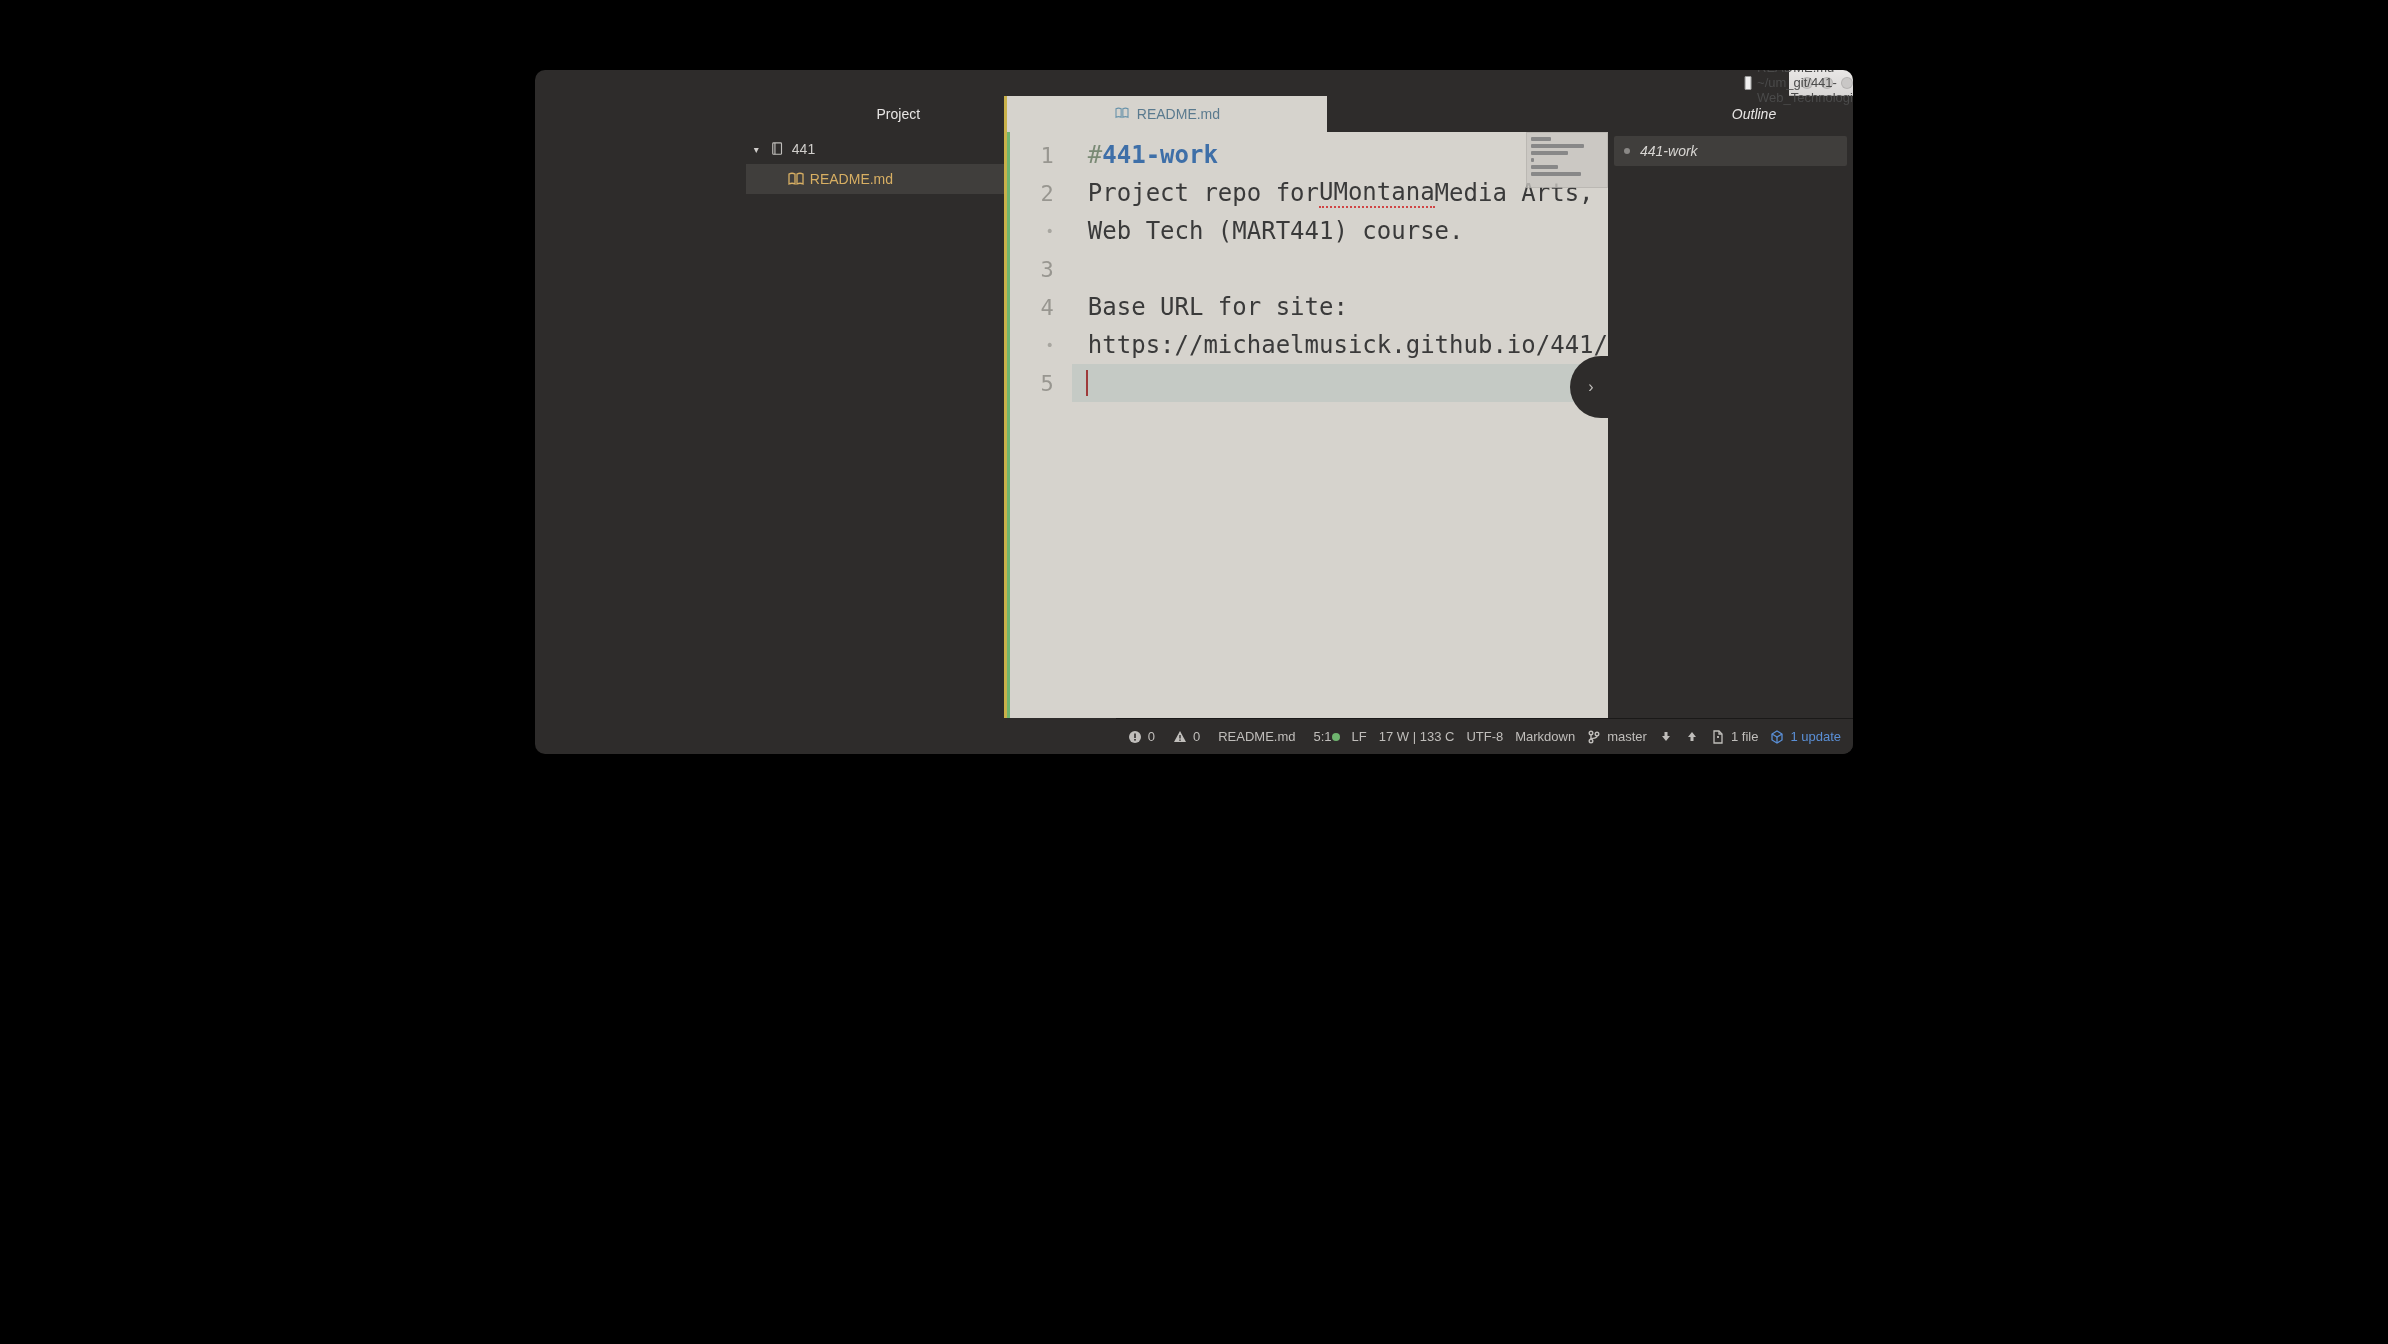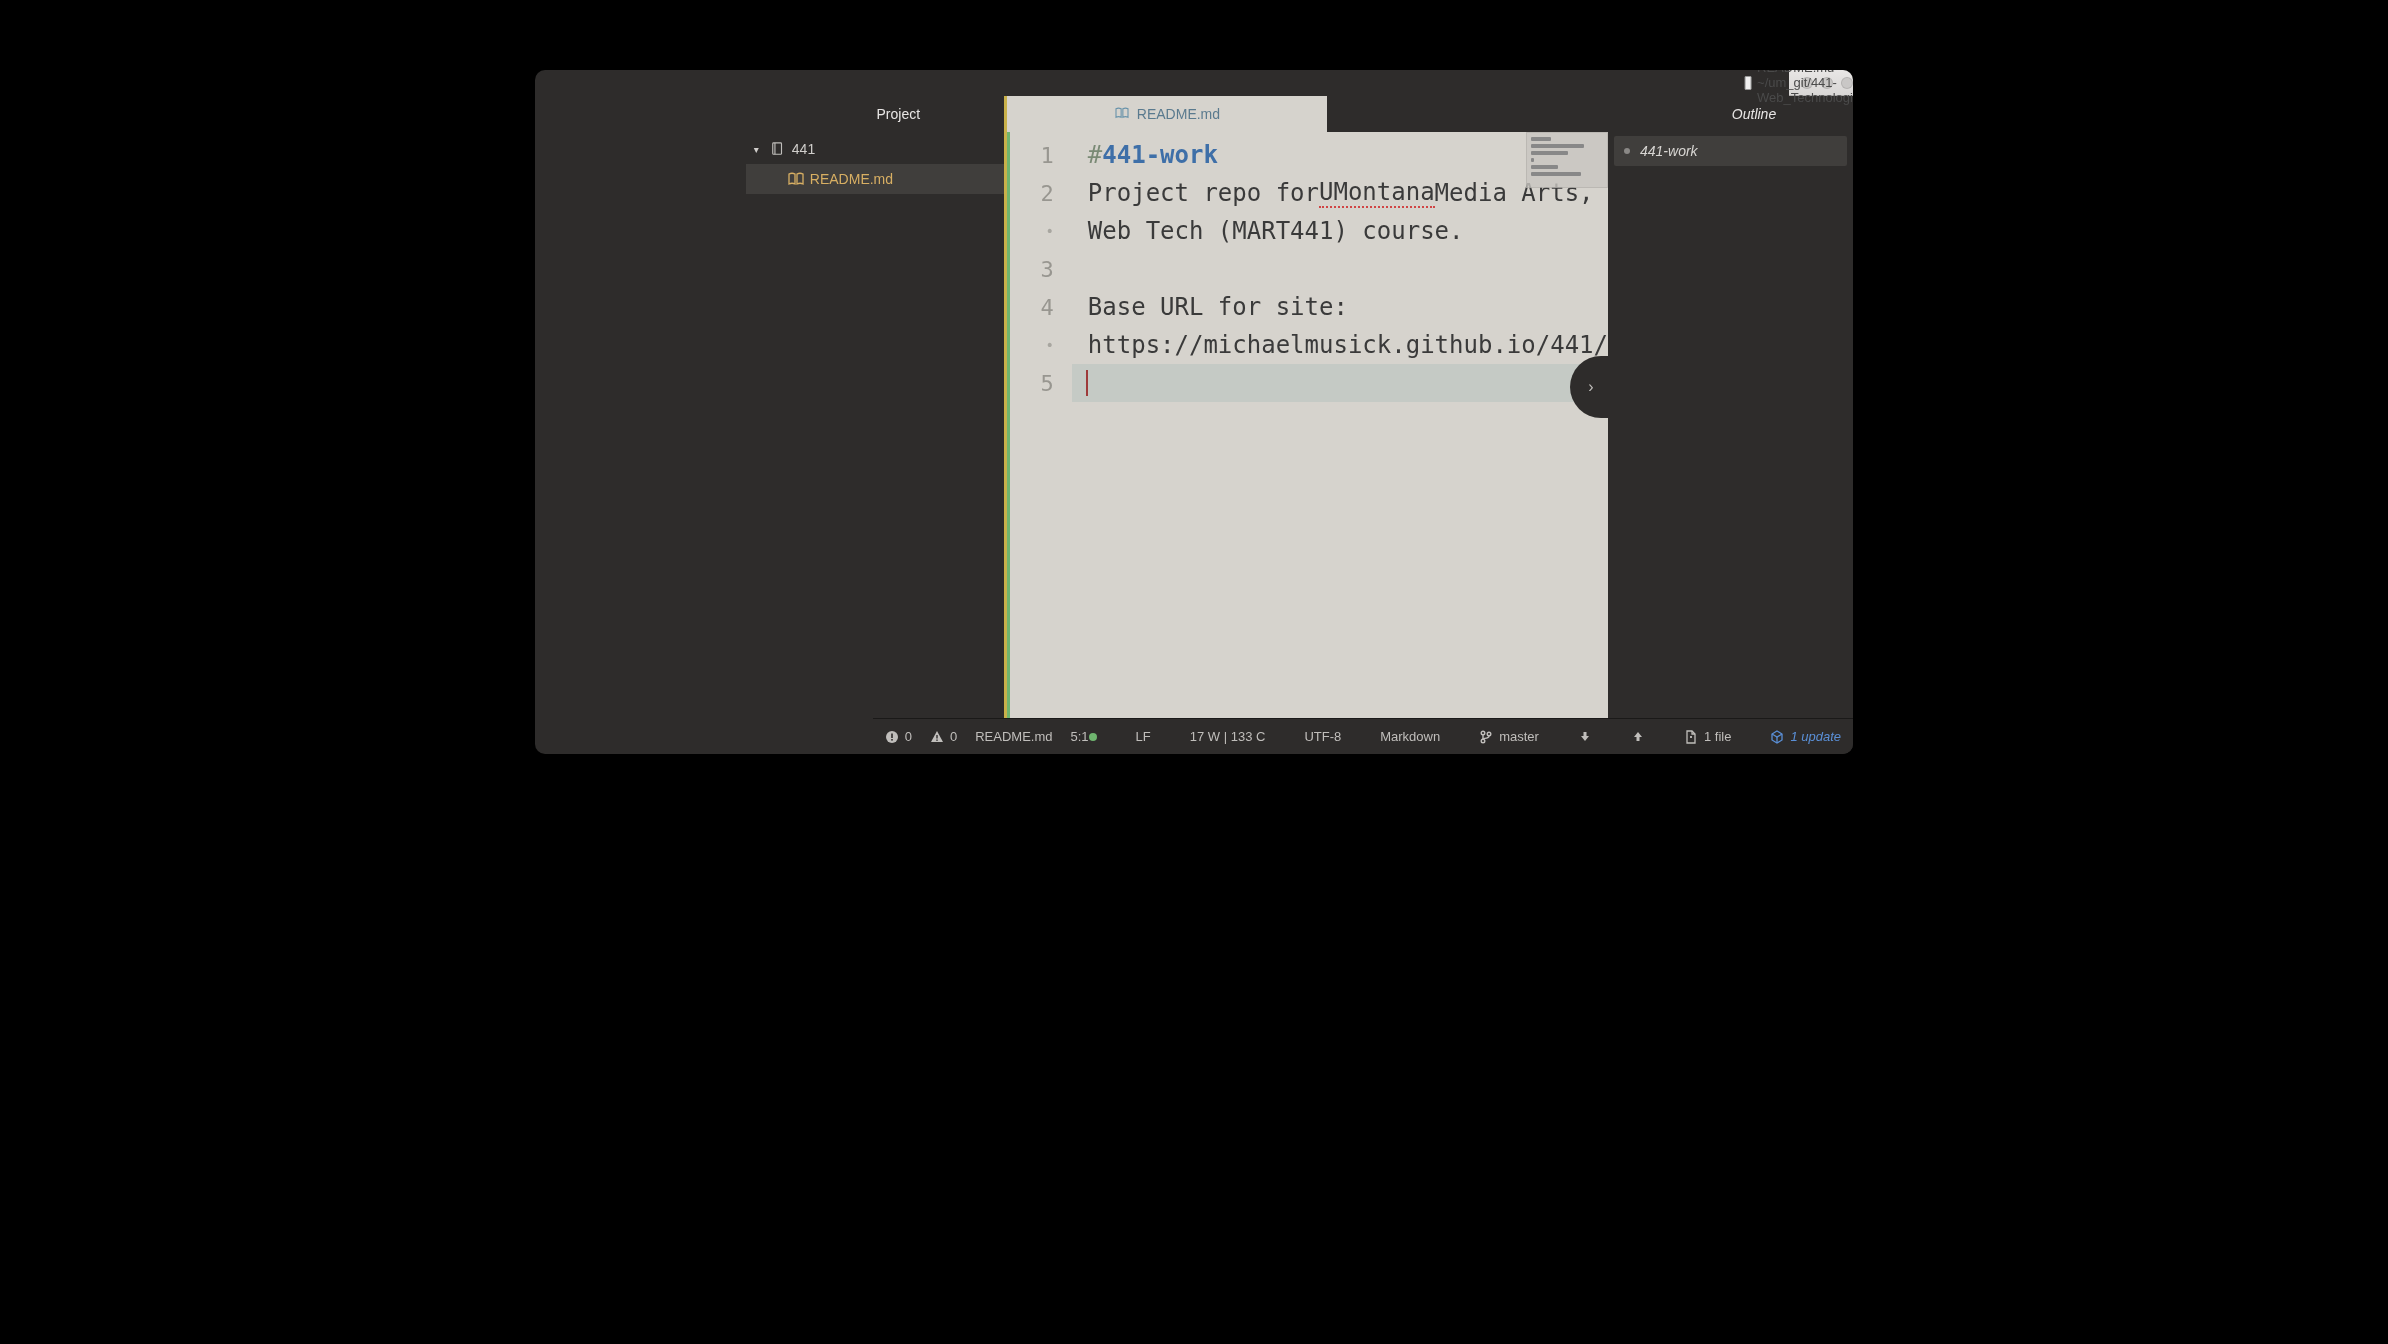--- a/index.html
+++ b/index.html
@@ -267,35 +267,35 @@
     }
     .status-left {
       display: flex;
       align-items: center;
       gap: 18px;
     }
     .status-right {
       margin-left: auto;
       display: flex;
       align-items: center;
-      gap: 39px;
+      gap: 12px;
     }
     .status-item {
       display: flex;
       align-items: center;
       gap: 6px;
       cursor: pointer;
     }
     .status-dot-green {
       width: 8px;
       height: 8px;
       border-radius: 50%;
       background: #6fb56f;
     }
-    .status-update { color: #5a8fd6; font-style: italic; }
+    .status-update { color: #5a8fd6; }
     .icon-sm svg { width: 14px; height: 14px; display: block; }
   </style>
 </head>
 <body>
 
 <div class="window">
 
   <div class="titlebar">
     <div class="traffic-lights">
       <div class="traffic-light"></div>

